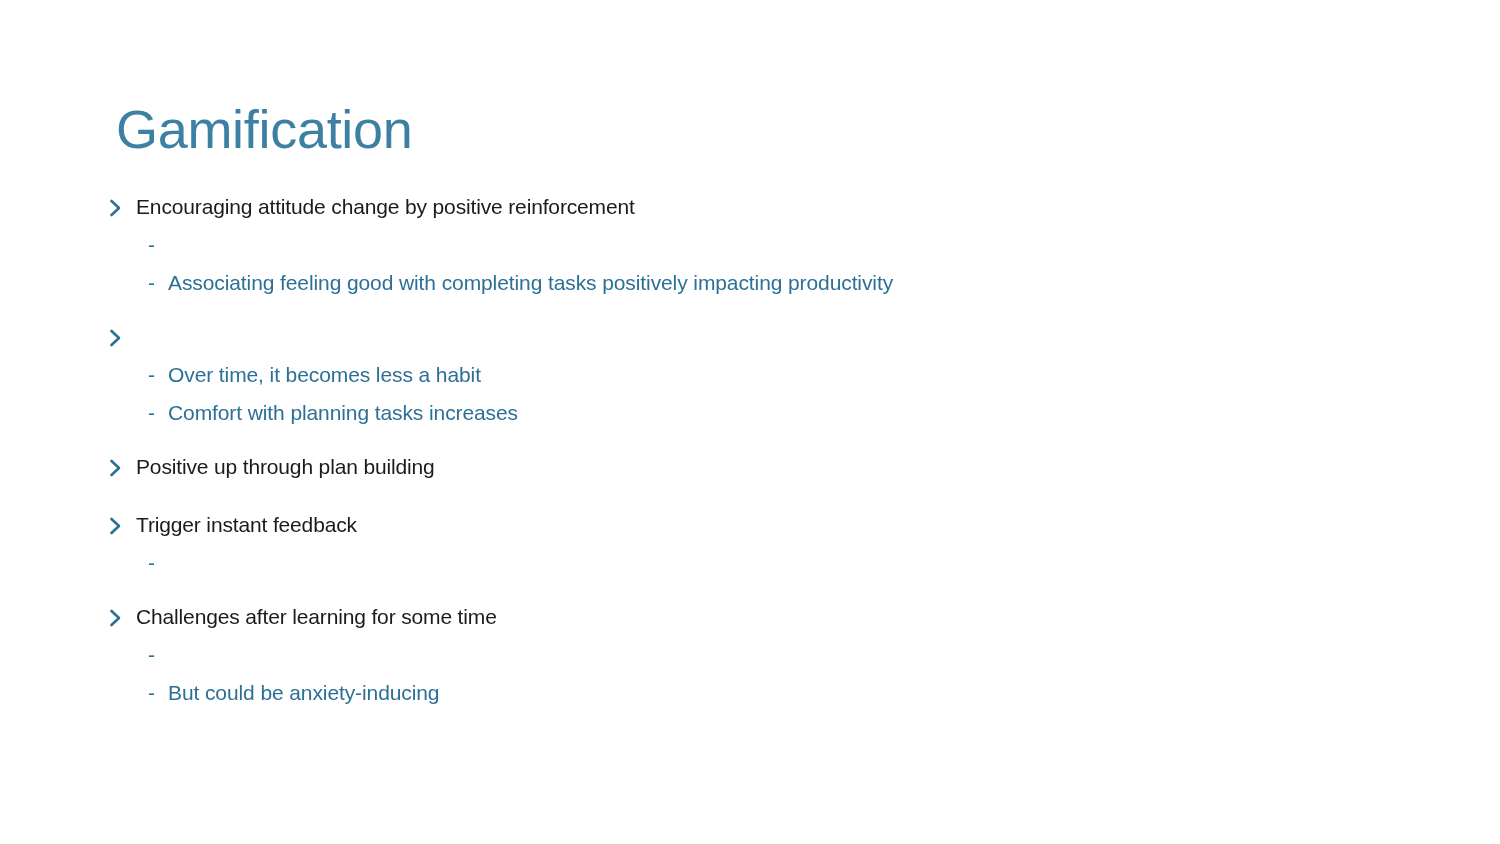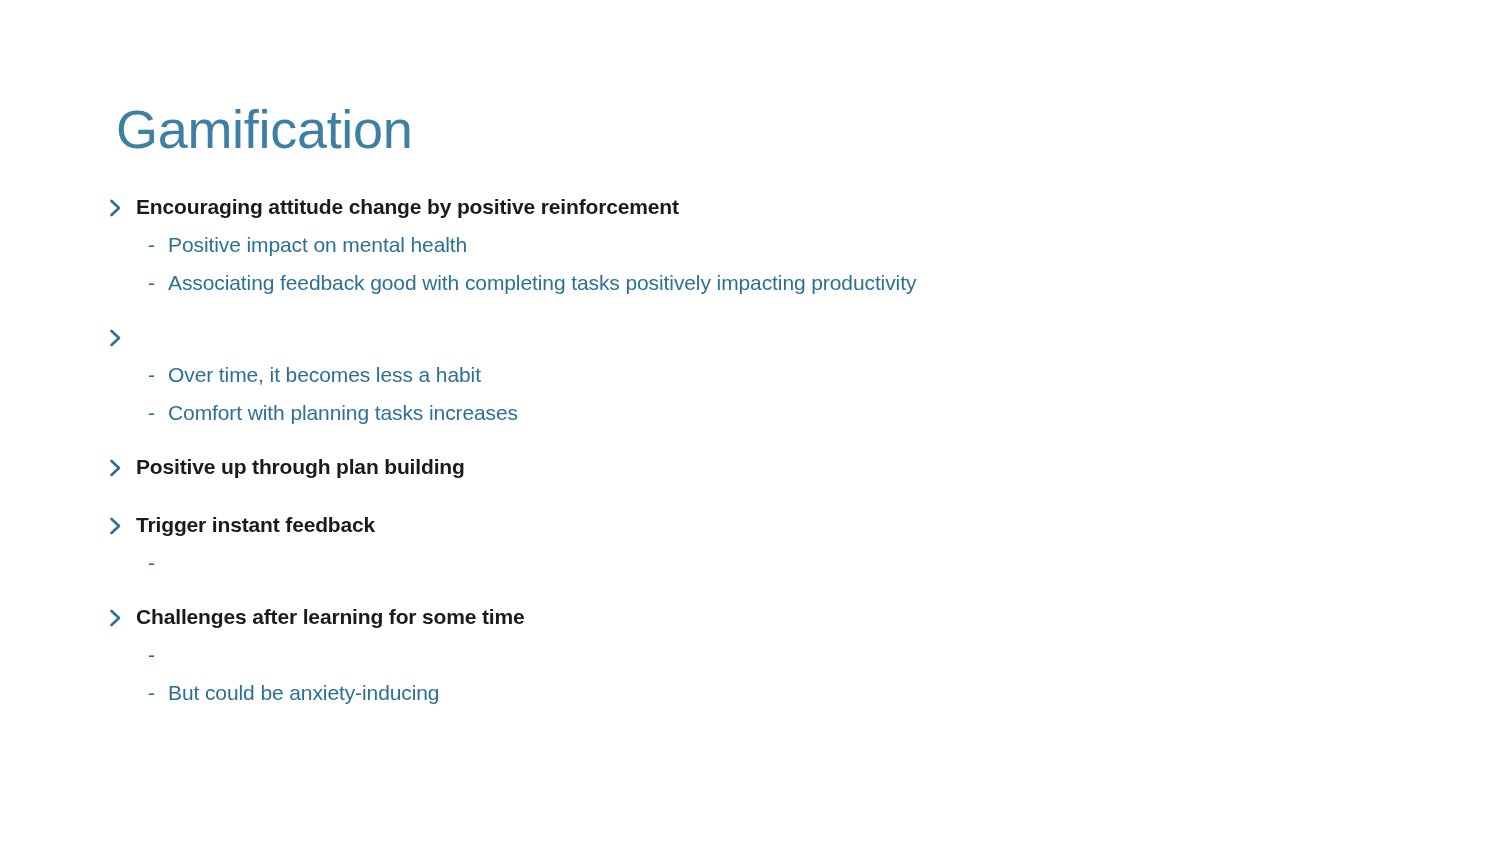--- a/index.html
+++ b/index.html
@@ -71,21 +71,21 @@
   }
   .chevron-icon svg {
     display: block;
     width: 20px;
     height: 28px;
   }
 
   .bullet-main-text {
     font-family: "Liberation Sans", sans-serif;
     font-size: 21px;
-    font-weight: 700;
+    font-weight: 400;
     color: #1b1b1b;
     line-height: 28px;
     letter-spacing: -0.15px;
     white-space: nowrap;
   }
 
   
   .sub-list {
     margin: 0;
     padding: 0;
@@ -138,25 +138,24 @@
           <span class="chevron-icon">
             <svg viewBox="0 0 20 28">
               <path d="M5.5 7 L13 14 L5.5 21" fill="none" stroke="#2d7096" stroke-width="2.6" stroke-linecap="round" stroke-linejoin="round"></path>
             </svg>
           </span>
           <span class="bullet-main-text">Encouraging attitude change by positive reinforcement</span>
         </div>
         <ul class="sub-list">
           <li class="bullet-sub">
             <span class="dash-icon">-</span>
-            <span class="bullet-sub-text">Positive impact on mental health</span>
-          </li>
-          <li class="bullet-sub">
-            <span class="dash-icon">-</span>
-            <span class="bullet-sub-text">Associating feedback good with completing tasks positively impacting productivity</span>
+          </li>
+          <li class="bullet-sub">
+            <span class="dash-icon">-</span>
+            <span class="bullet-sub-text">Associating feeling good with completing tasks positively impacting productivity</span>
           </li>
         </ul>
       </div>
       <div class="bullet-group has-subs">
         <div class="bullet-main">
           <span class="chevron-icon">
             <svg viewBox="0 0 20 28">
               <path d="M5.5 7 L13 14 L5.5 21" fill="none" stroke="#2d7096" stroke-width="2.6" stroke-linecap="round" stroke-linejoin="round"></path>
             </svg>
           </span>

